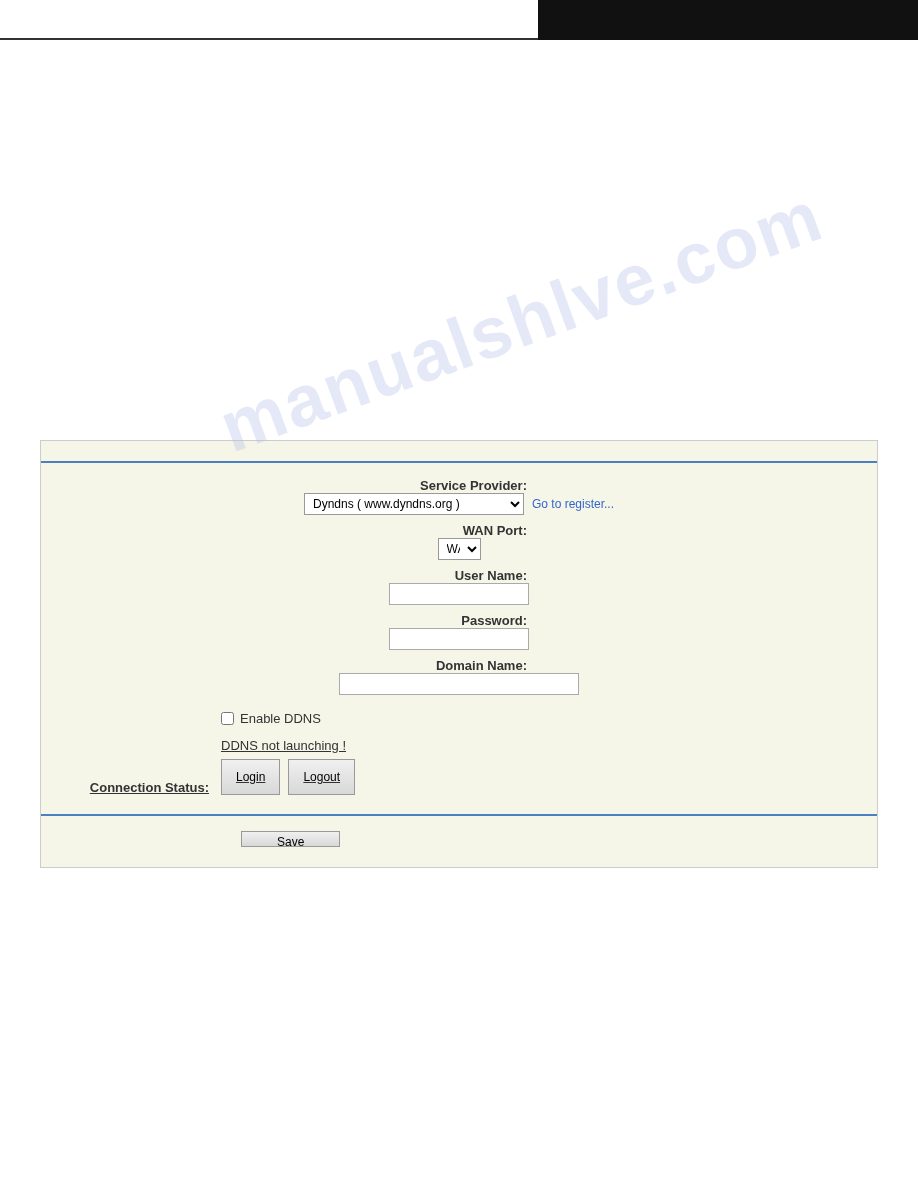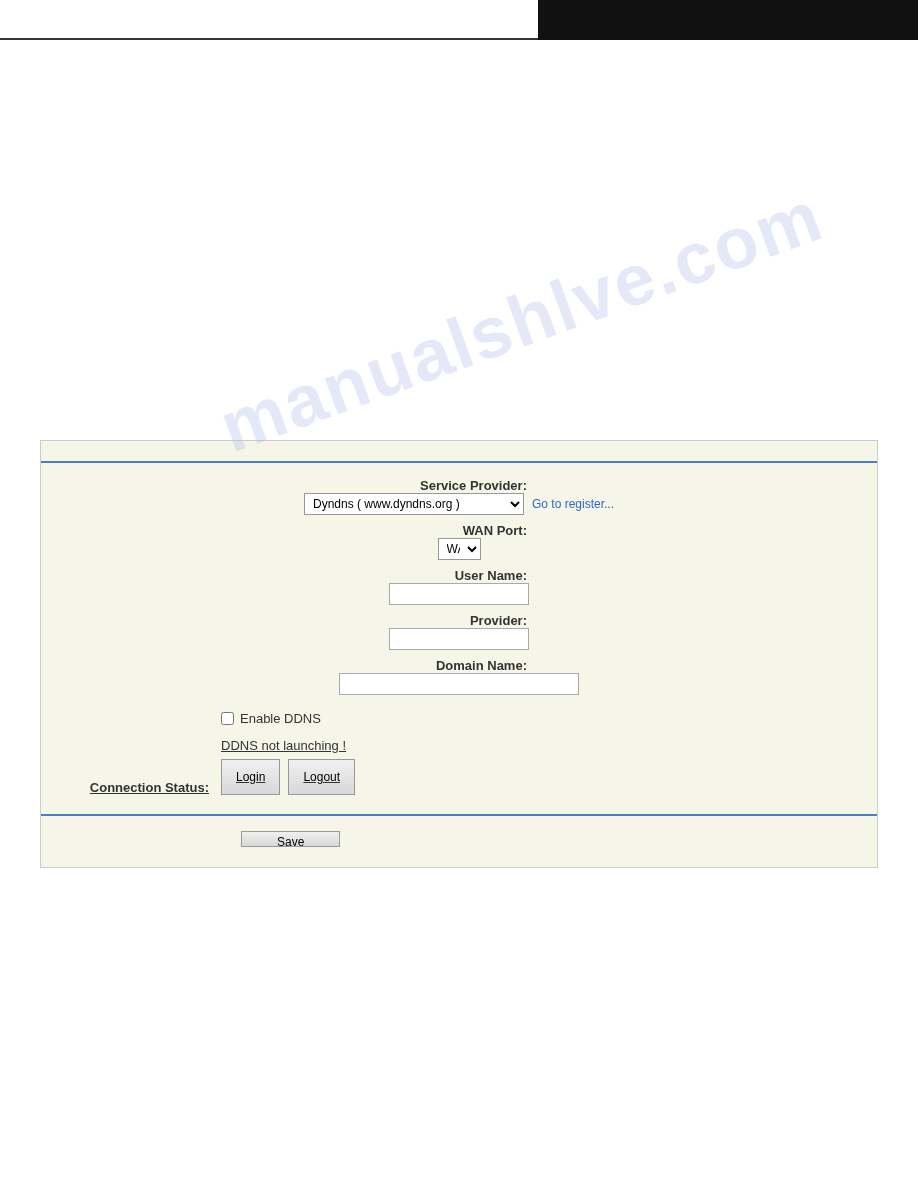--- a/index.html
+++ b/index.html
@@ -255,21 +255,21 @@
     </div>
 
     <div class="form-row">
       <div class="form-label">User Name:</div>
       <div class="form-control-area">
         <input type="text" style="">
       </div>
     </div>
 
     <div class="form-row">
-      <div class="form-label">Provider:</div>
+      <div class="form-label">Password:</div>
       <div class="form-control-area">
         <input type="password" style="">
       </div>
     </div>
 
     <div class="form-row">
       <div class="form-label">Domain Name:</div>
       <div class="form-control-area">
         <input type="text" class="domain-input" style="">
       </div>

